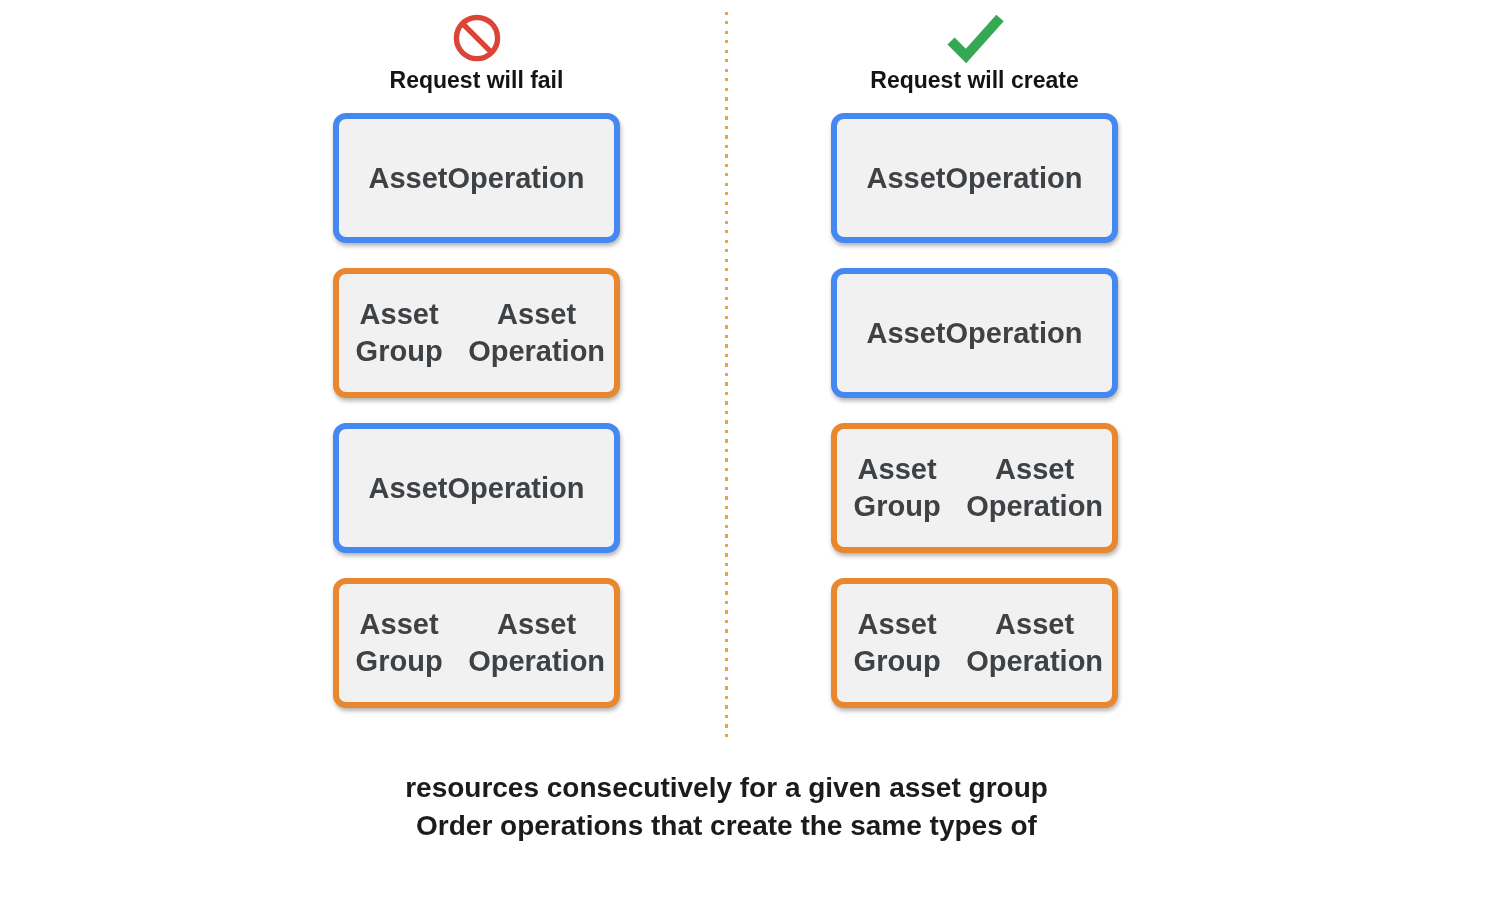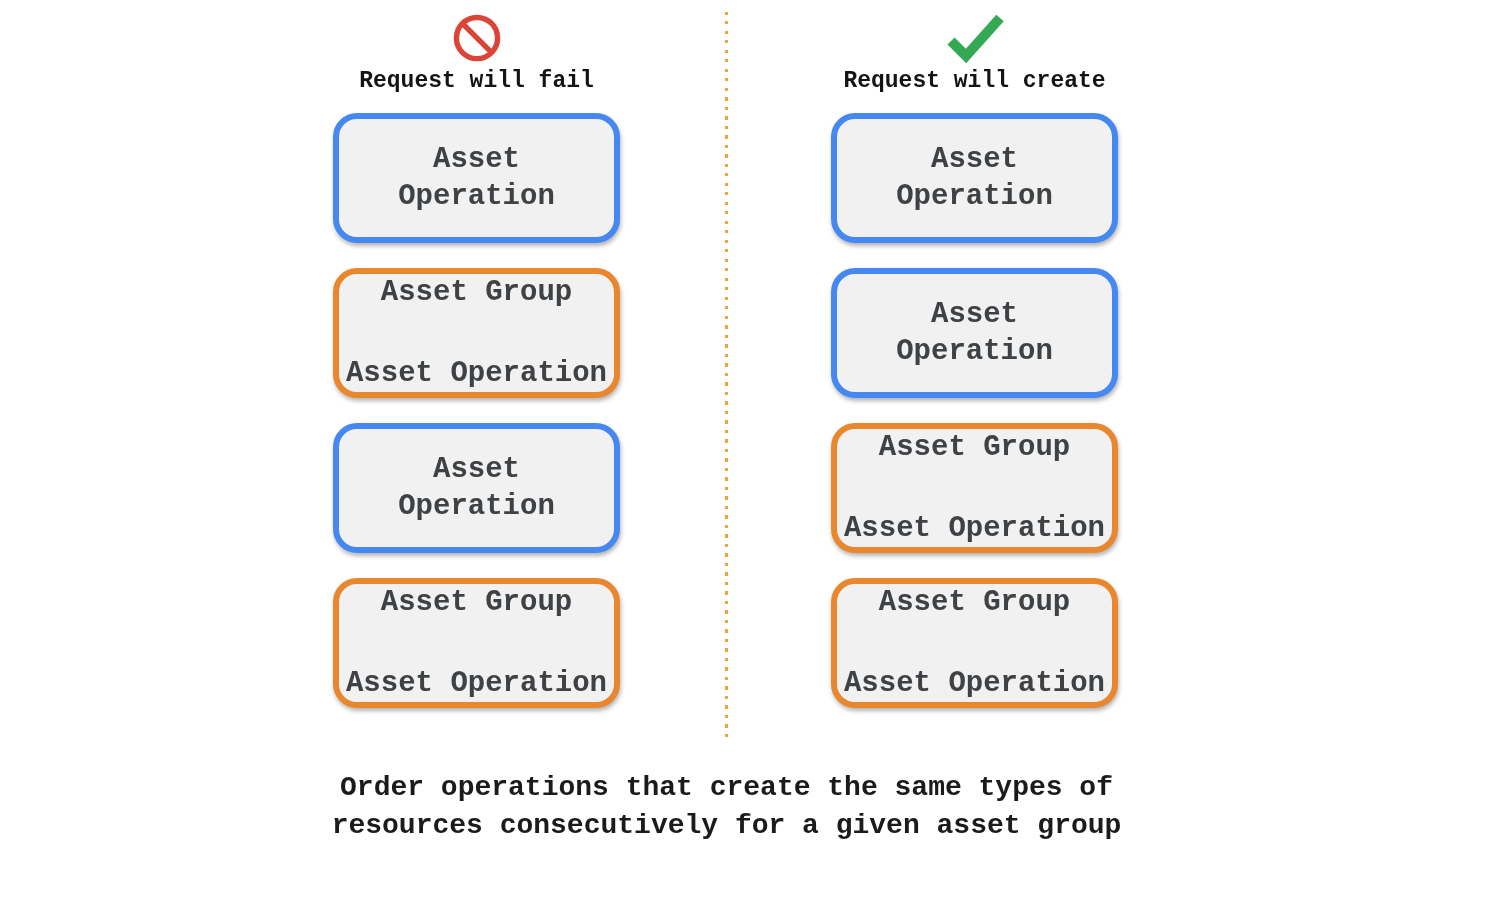--- a/index.html
+++ b/index.html
@@ -3,21 +3,21 @@
 <meta charset="utf-8">
 <style>
   * { margin: 0; padding: 0; box-sizing: border-box; }
   html, body { background: #ffffff; }
   .canvas {
     position: relative;
     width: 1505px;
     height: 901px;
     background: #ffffff;
     overflow: hidden;
-    font-family: Liberation Mono, monospace;
+    font-family: Liberation Sans, sans-serif;
   }
   .col {
     position: absolute;
     top: 12px;
     width: 287px;
   }
   .col-fail { left: 333px; }
   .col-success { left: 831px; }
   .col-header {
     text-align: center;
@@ -32,25 +32,25 @@
     font-weight: 700;
     color: #141414;
     line-height: 28px;
     margin-top: -2px;
   }
   .op-box {
     width: 287px;
     height: 130px;
     margin-bottom: 25px;
     border: 6px solid #4688F1;
-    border-radius: 24px;
+    border-radius: 13px;
     background: #F1F1F2;
     box-shadow: 1px 3px 4px rgba(90, 90, 90, 0.45);
     display: flex;
-    flex-direction: column;
+    flex-direction: row;
     justify-content: center;
     align-items: center;
     text-align: center;
   }
   .op-box.blue { border-color: #4688F1; }
   .op-box.orange { border-color: #E8872E; justify-content: space-between; }
   .box-line {
     display: block;
     font-size: 29px;
     font-weight: 700;
@@ -139,17 +139,17 @@
       <span class="box-line">Asset Group</span>
       <span class="box-line">Asset Operation</span>
     </div>
     <div class="op-box orange">
       <span class="box-line">Asset Group</span>
       <span class="box-line">Asset Operation</span>
     </div>
   </div>
 
   <div class="caption">
+    <div>resources consecutively for a given asset group</div>
     <div>Order operations that create the same types of</div>
-    <div>resources consecutively for a given asset group</div>
   </div>
 
 </div>
 
 </body></html>

